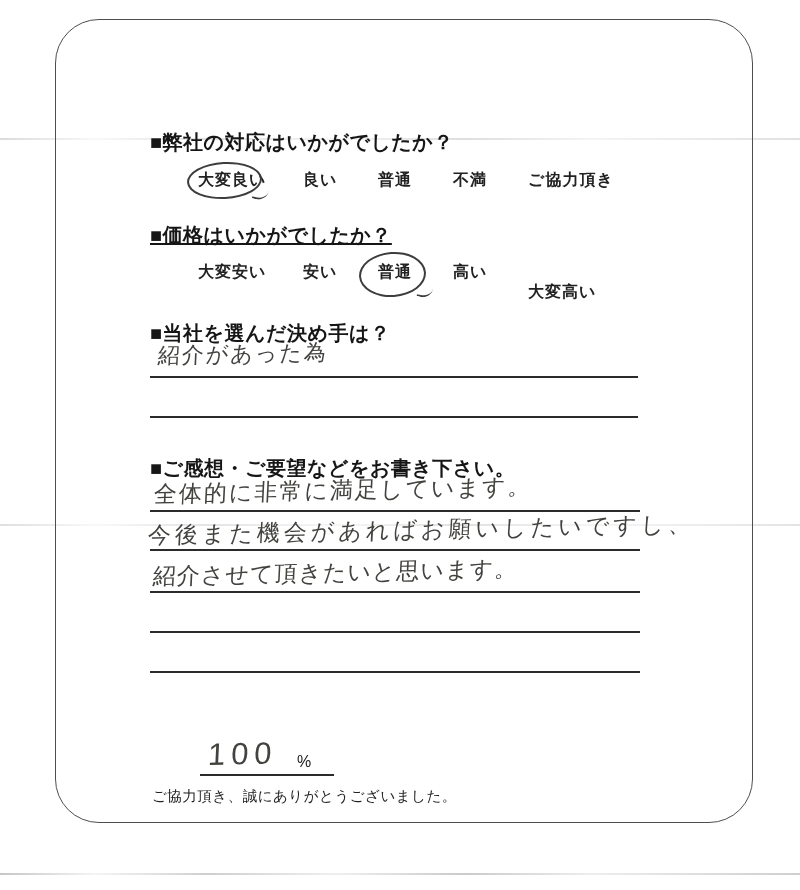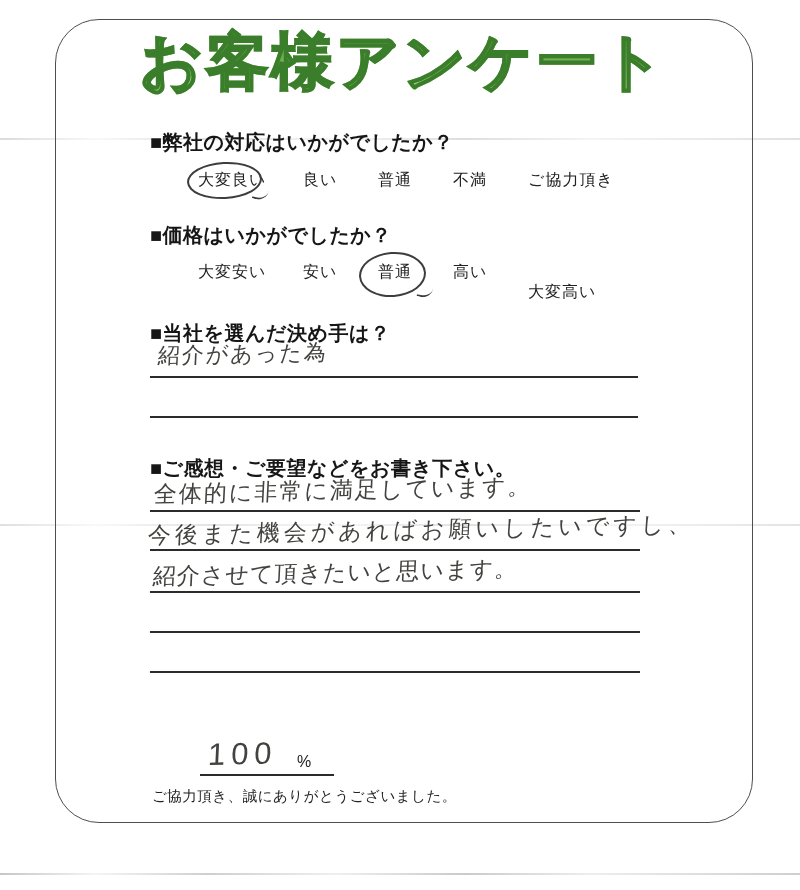--- a/index.html
+++ b/index.html
@@ -25,21 +25,21 @@
   }
   @supports ((-webkit-background-clip:text)){
     .title{
       background:linear-gradient(180deg,var(--title-gradient-top,#4e9636) 18%,var(--title-gradient-bottom,#a9d57f) 92%);
       -webkit-background-clip:text;background-clip:text;
       -webkit-text-fill-color:transparent;
     }
   }
 
   .q-label{font-size:20px;font-weight:600;color:#161616;white-space:nowrap;letter-spacing:.5px;}
-  .opt{position:absolute;font-size:16px;font-weight:400;color:#222;white-space:nowrap;letter-spacing:1px;}
+  .opt{position:absolute;font-size:16px;font-weight:700;color:#222;white-space:nowrap;letter-spacing:1px;}
 
   
   .sel-circle{
     position:absolute;border:2px solid #3d3d3d;border-radius:50%;
     background:transparent;
   }
   .sel-circle::after{
     content:"";position:absolute;width:15px;height:9px;
     border-bottom:2px solid #3d3d3d;border-radius:0 0 12px 0;
     right:-7px;bottom:-5px;transform:rotate(16deg);
@@ -73,33 +73,32 @@
 <body>
 
 <div id="page">
 
   <div class="abs streak" style="top:138px;opacity:.5;"></div>
   <div class="abs streak" style="top:524px;opacity:.45;"></div>
   <div class="abs streak" style="top:873px;opacity:.8;height:1.8px;"></div>
 
   <div class="abs card-border"></div>
 
-  <div class="abs title">お客様アンケート</div>
 
   <div class="abs q-label" style="left:150px;top:129px;">■弊社の対応はいかがでしたか？</div>
   <div class="abs" style="left:0;top:170px;width:800px;height:24px;">
     <span class="opt" style="left:198px;">大変良い</span>
     <span class="opt" style="left:303px;">良い</span>
     <span class="opt" style="left:378px;">普通</span>
     <span class="opt" style="left:453px;">不満</span>
     <span class="opt" style="left:528px;">ご協力頂き</span>
   </div>
   <div class="abs sel-circle" style="left:187px;top:162px;width:71px;height:33px;transform:rotate(-3deg);"></div>
 
-  <div class="abs q-label" style="left:150px;top:222px;">■価格はいかがでしたか？</div>
+  <div class="abs q-label" style="left:150px;top:222px;text-decoration:underline;">■価格はいかがでしたか？</div>
   <div class="abs" style="left:0;top:262px;width:680px;height:24px;">
     <span class="opt" style="left:198px;">大変安い</span>
     <span class="opt" style="left:303px;">安い</span>
     <span class="opt" style="left:378px;">普通</span>
     <span class="opt" style="left:453px;">高い</span>
     <span class="opt" style="left:528px;margin-top:20px;">大変高い</span>
   </div>
   <div class="abs sel-circle" style="left:359px;top:252px;width:63px;height:41px;transform:rotate(-4deg);"></div>
 
   <div class="abs q-label" style="left:150px;top:320px;">■当社を選んだ決め手は？</div>

